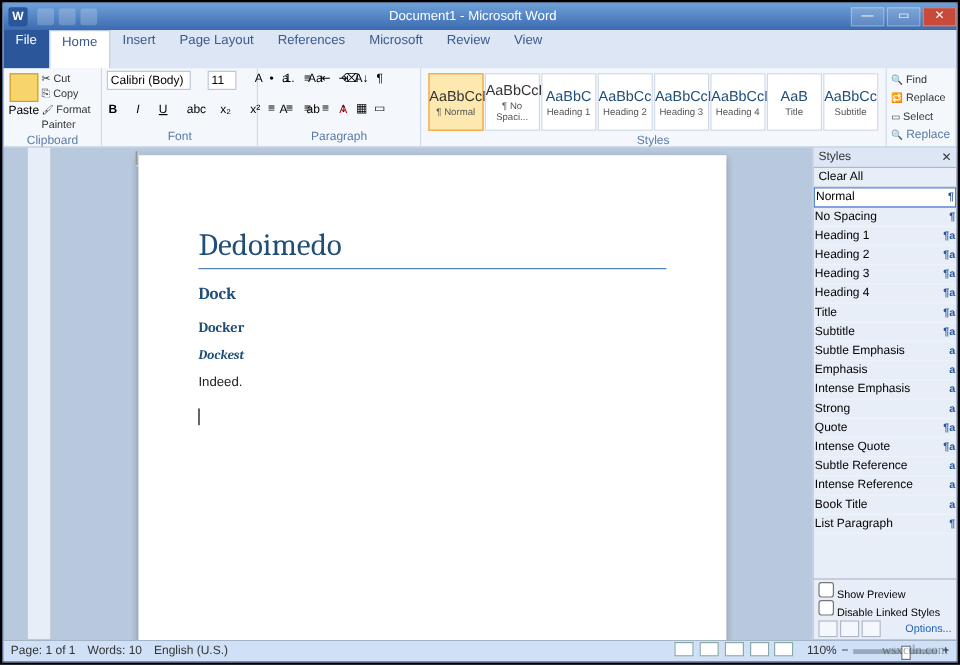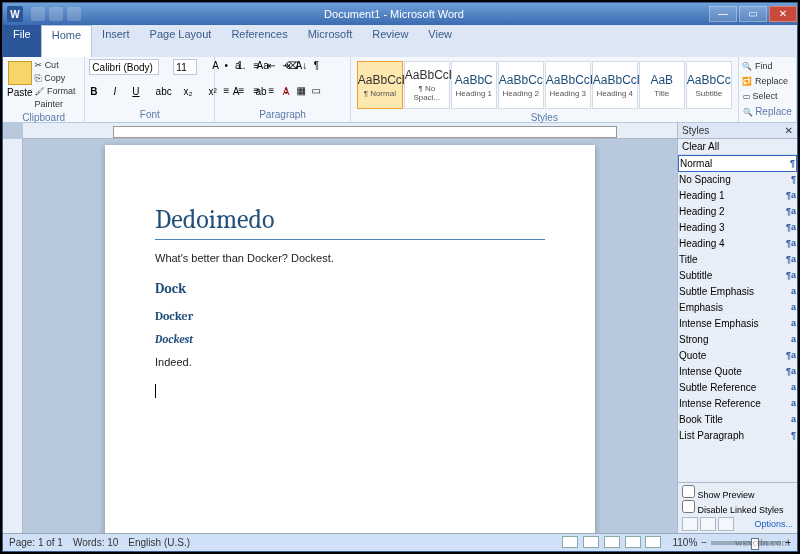--- a/index.html
+++ b/index.html
@@ -43,21 +43,21 @@
 .style-item .prev { font-size:12px; color:#333; }
 .style-item .prev.blue { color:#1f4e79; }
 .style-item .nm { color:#555; margin-top:2px; }
 .change-styles { width:40px; text-align:center; font-size:9px; padding-top:4px; }
 .change-styles .ic { font-size:20px; color:#c05050; }
 .editing { width:60px; font-size:9px; line-height:14px; padding:2px 4px; color:#333; }
 .editing div::before { content:"🔍 "; font-size:8px; }
 .editing div:nth-child(2)::before { content:"🔁 "; }
 .editing div:nth-child(3)::before { content:"▭ "; }
 .workspace { flex:1; display:flex; overflow:hidden; background:#b8c8dd; }
-.doc-area { flex:1; display:flex; flex-direction:column; }
+.doc-area { flex:1; display:flex; flex-direction:row; }
 .hruler { height:16px; background:#e8eef7; border-bottom:1px solid #b0b8c8; margin-left:20px; font-size:7px; color:#666; position:relative; }
 .hruler::before { content:""; position:absolute; left:90px; right:60px; top:3px; height:10px; background:#fff; border:1px solid #999; }
 .doc-scroll { flex:1; display:flex; overflow:hidden; }
 .vruler { width:20px; background:#e8eef7; border-right:1px solid #b0b8c8; }
 .page-wrap { flex:1; background:#b8c8dd; overflow:auto; display:flex; justify-content:center; padding-top:6px; }
 .page { width:490px; min-height:600px; background:#fff; box-shadow:0 2px 6px rgba(0,0,0,0.3); padding:60px 50px; }
 .page .title { font-size:26px; color:#1f4e79; font-family:Cambria, serif; border-bottom:1px solid #4f81bd; padding-bottom:4px; margin-bottom:12px; }
 .page .body { font-size:11px; color:#222; margin-bottom:16px; }
 .page .h2 { font-size:14px; color:#1f4e79; font-family:Cambria, serif; font-weight:bold; margin-bottom:12px; }
 .page .h3 { font-size:12px; color:#1f4e79; font-family:Cambria, serif; font-weight:bold; margin-bottom:10px; }
@@ -228,21 +228,20 @@
   </div>
 
   <div class="workspace">
     <div class="doc-area">
       <div class="hruler"></div>
       <div class="doc-scroll">
         <div class="vruler"></div>
         <div class="page-wrap">
           <div class="page">
             <div class="title">Dedoimedo</div>
-            <div class="body">What's better than Docker? Dockest.</div>
             <div class="h2">Dock</div>
             <div class="h3">Docker</div>
             <div class="h4">Dockest</div>
             <div class="body">Indeed.</div>
             <div class="cursor"></div>
           </div>
         </div>
       </div>
     </div>
 

